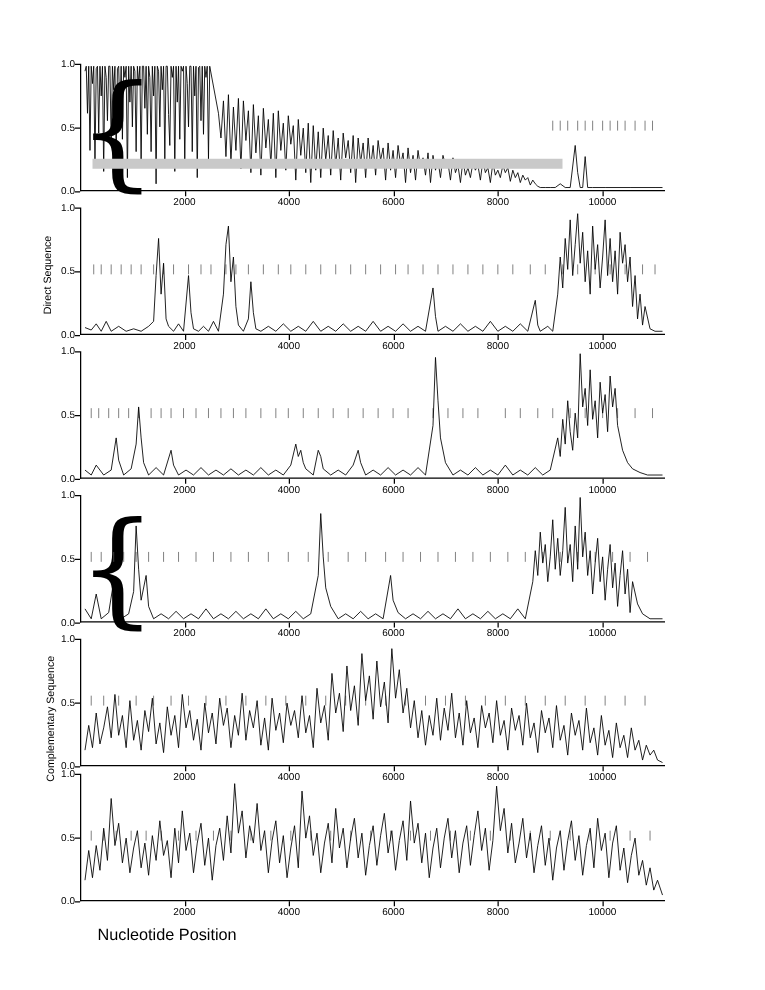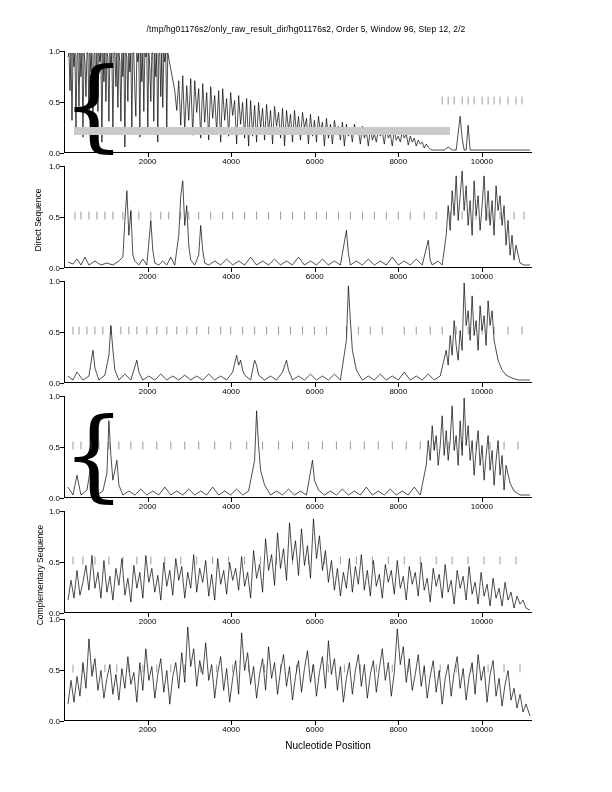--- a/index.html
+++ b/index.html
@@ -89,42 +89,40 @@
   }
   .axis-title-y {
     position: absolute;
     font-size: 8.5px;
     transform-origin: 50% 50%;
     white-space: nowrap;
     text-align: center;
   }
   .axis-title-x {
     position: absolute;
-    font-size: 10px;
+    font-size: 13px;
     width: 468px;
-    left: 94px;
-    text-align: center;
+    left: 78px;
     white-space: nowrap;
   }
   .brace {
     position: absolute;
     font-size: 9px;
     color: #000;
   }
   .grey-band {
     position: absolute;
     background: #c9c9c9;
   }
 </style>
 </head>
 <body>
 
 <div id="page">
 
-  <div class="fig-title">/tmp/hg01176s2/only_raw_result_dir/hg01176s2, Order 5, Window 96, Step 12, 2/2</div>
 
   <div class="axis-title-y" style="left:-22px; top:215px; width:120px; transform: rotate(-90deg);">Direct Sequence</div>
   <div class="axis-title-y" style="left:-40px; top:570px; width:160px; transform: rotate(-90deg);">Complementary Sequence</div>
 
   <div class="brace" style="left:62px; top:60px; font-size:100px; line-height:0.9; font-family:'DejaVu Serif', serif; color:#000;">{</div>
   <div class="brace" style="left:62px; top:410px; font-size:100px; line-height:0.9; font-family:'DejaVu Serif', serif; color:#000;">{</div>
 
   <div class="axis-title-x" style="top:740px;">Nucleotide Position</div>
 
   <div class="panel" style="top:51px; height:102px;">

